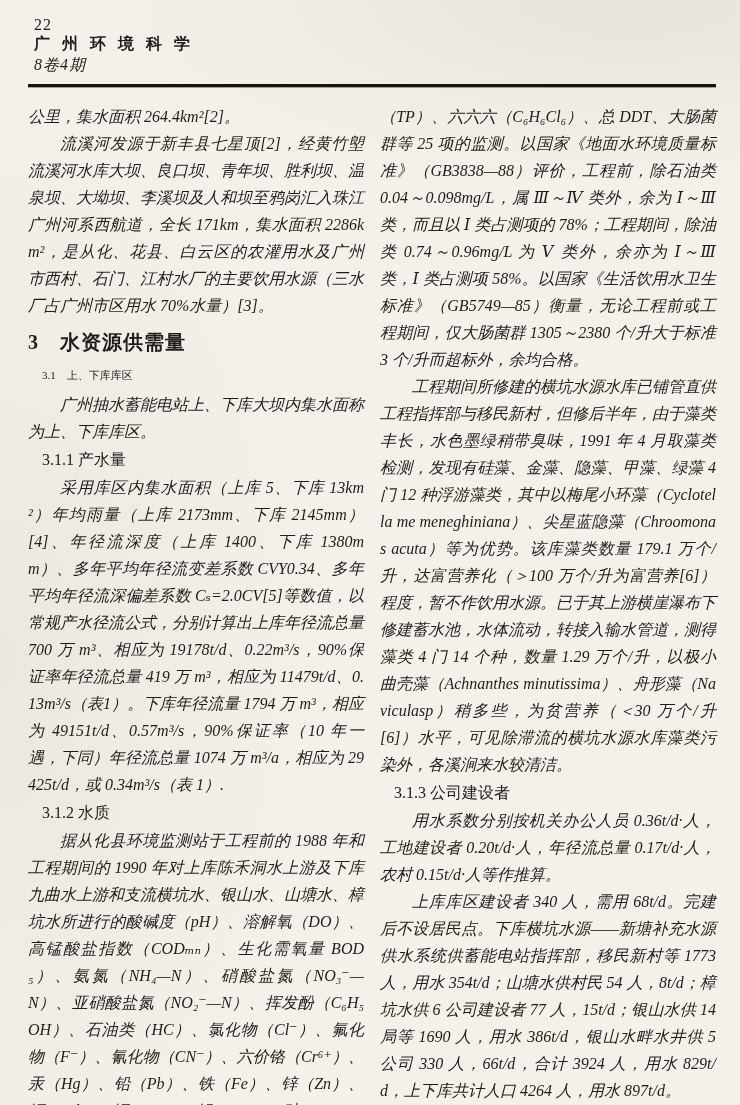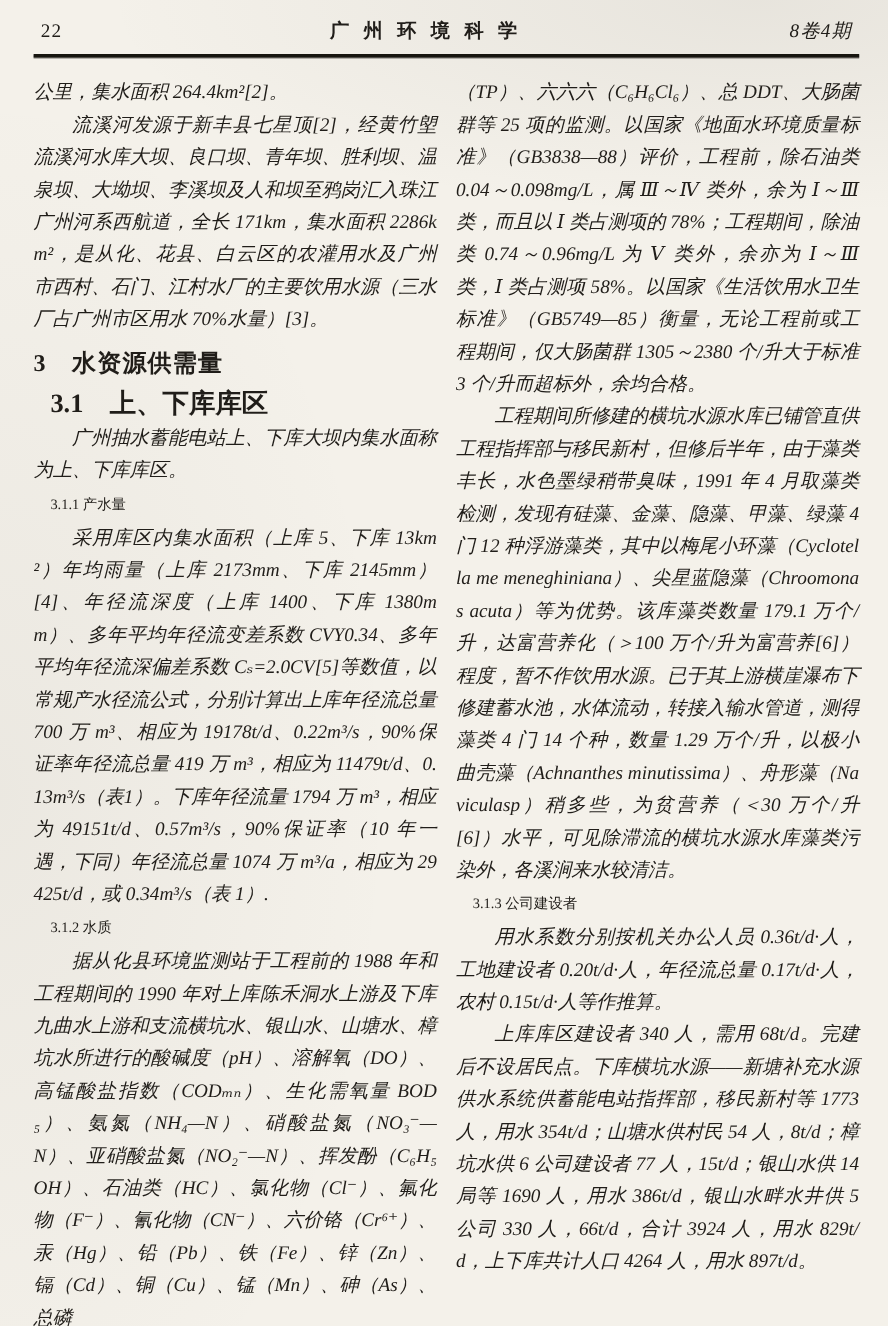--- a/index.html
+++ b/index.html
@@ -24,20 +24,21 @@
     width: 740px;
     height: 1105px;
     padding: 10px 24px 0 28px;
   }
   .page-header {
     display: flex;
     justify-content: space-between;
     align-items: baseline;
     font-size: 16px;
     padding: 6px 6px 8px 6px;
+    flex-direction: column;
   }
   .pageno { letter-spacing: 1px; }
   .journal {
     letter-spacing: 4px;
     font-weight: 700;
   }
   .issue { letter-spacing: 1px; font-style: italic; }
   .rule {
     height: 3px;
     background: #17150f;
@@ -63,28 +64,28 @@
   }
   .indent { text-indent: 2em; }
   .h1 {
     font-size: 20px;
     font-weight: 700;
     line-height: 30px;
     margin: 8px 0 4px 0;
     letter-spacing: 1px;
   }
   .h2 {
-    font-size: 22px;
-    font-weight: 700;
+    font-size: 11px;
+    font-weight: 400;
     line-height: 28px;
     margin: 2px 0 2px 0;
     padding-left: 14px;
   }
   .h3 {
-    font-size: 12px;
+    font-size: 16px;
     font-weight: 500;
     line-height: 27px;
     margin: 1px 0;
     padding-left: 14px;
   }
 </style>
 </head>
 <body>
 
 <div class="page">

